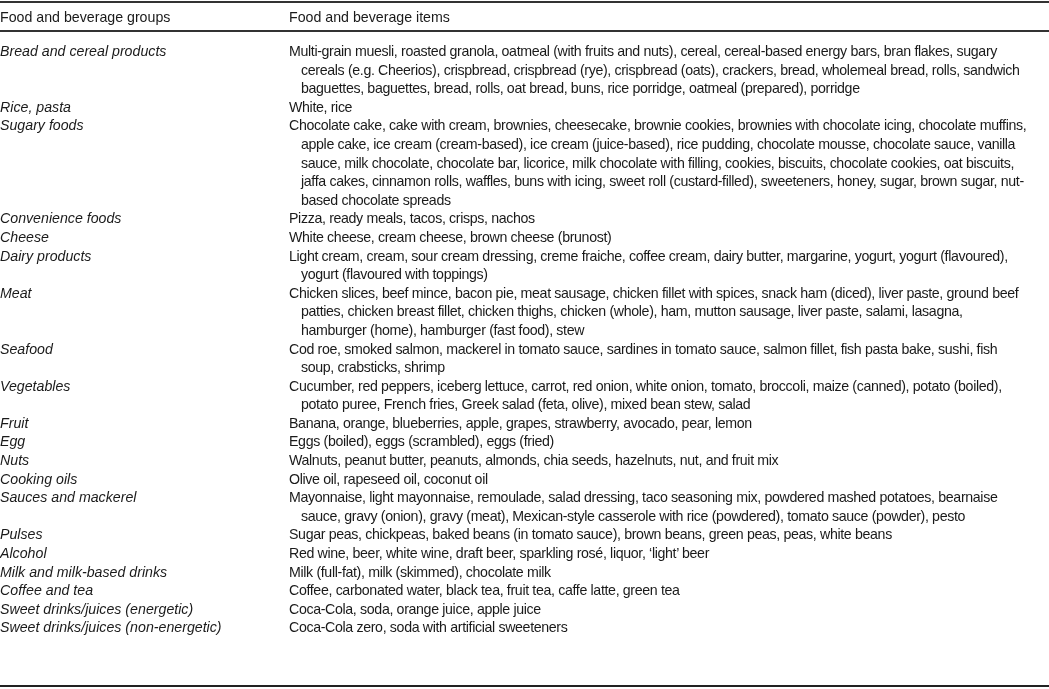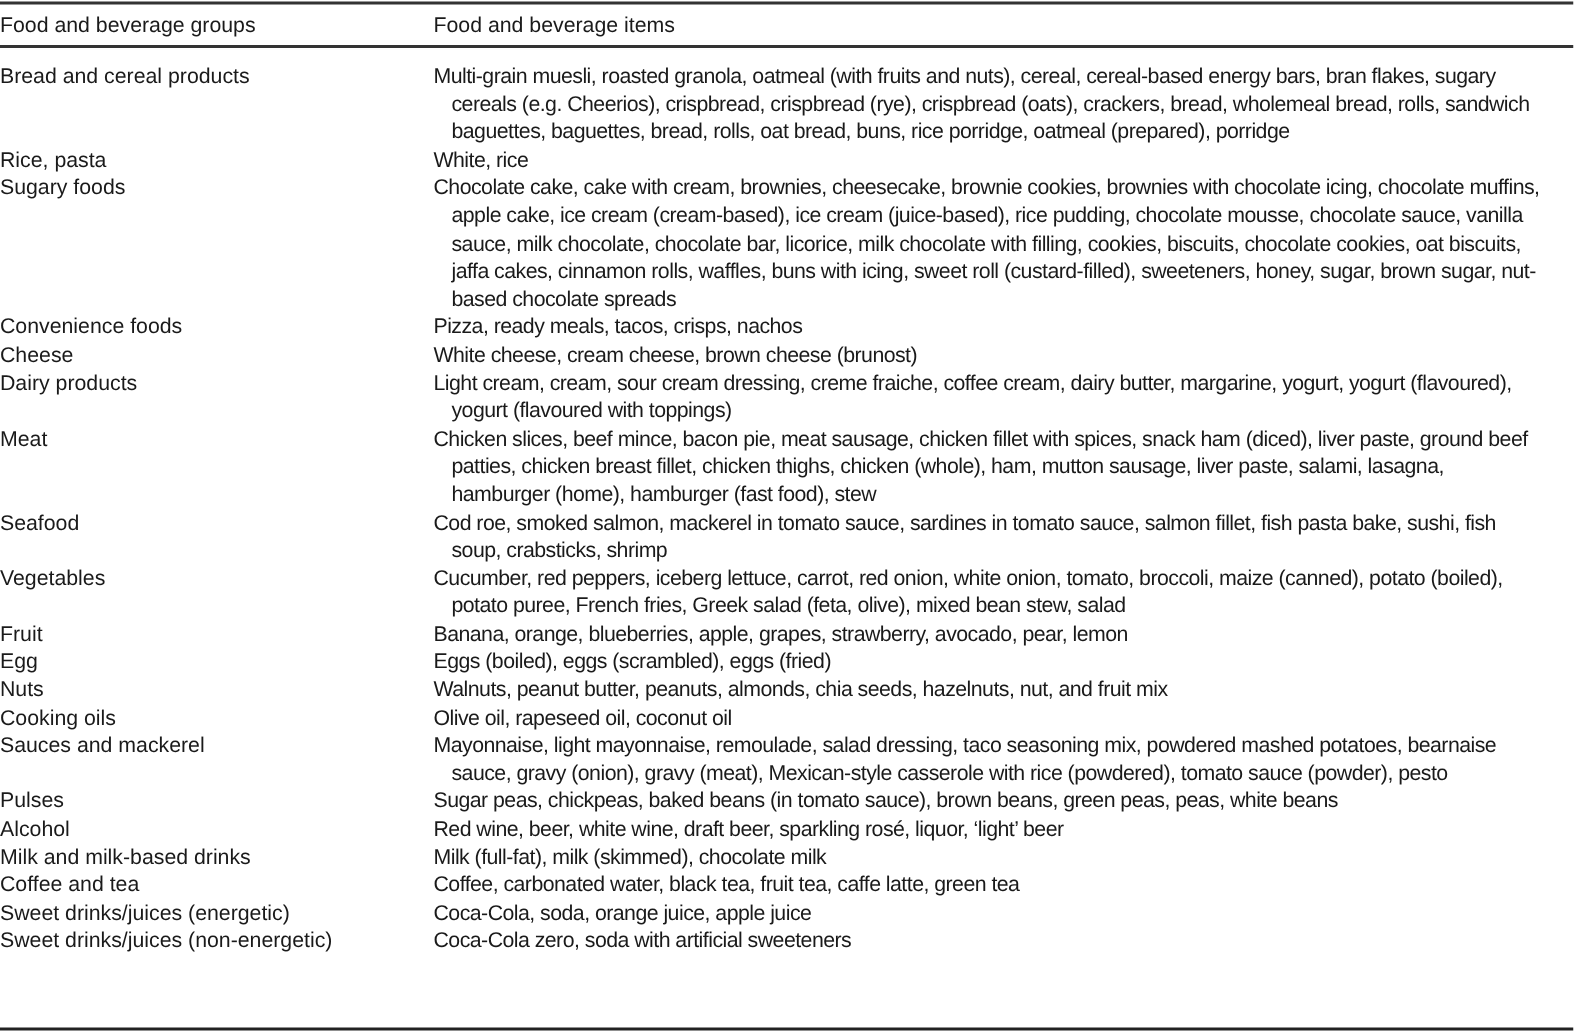--- a/index.html
+++ b/index.html
@@ -7,21 +7,21 @@
          font-family: "Liberation Sans", sans-serif; color: #1a1a1a; font-size: 14.2px; }
   .table { position: absolute; left: 0; top: 0; width: 1049px; }
   .rule-top { position: absolute; left: 0; top: 1px; width: 1049px; height: 1.5px; background: #333; }
   .rule-mid { position: absolute; left: 0; top: 30px; width: 1049px; height: 1.5px; background: #333; }
   .rule-bot { position: absolute; left: 0; top: 685px; width: 1049px; height: 1.5px; background: #222; }
   .hdr { position: absolute; top: 8px; line-height: 18px; white-space: nowrap; }
   .hdr.c1 { left: 0; }
   .hdr.c2 { left: 289px; }
   .rows { position: absolute; left: 0; top: 42px; width: 1049px; }
   .row { display: flex; }
-  .group { width: 289px; flex: 0 0 289px; line-height: 18.6px; white-space: nowrap; }
+  .group { width: 289px; flex: 0 0 289px; line-height: 18.6px; white-space: nowrap; font-style: italic; }
   .items { flex: 1; line-height: 18.6px; padding-left: 12px; text-indent: -12px; padding-right: 20px;
            font-family: "Liberation Sans Narrow", "Liberation Sans", sans-serif; letter-spacing: -0.35px; }
 </style>
 </head>
 <body>
 
 <div class="table">
   <div class="rule-top"></div>
   <div class="hdr c1">Food and beverage groups</div>
   <div class="hdr c2">Food and beverage items</div>

